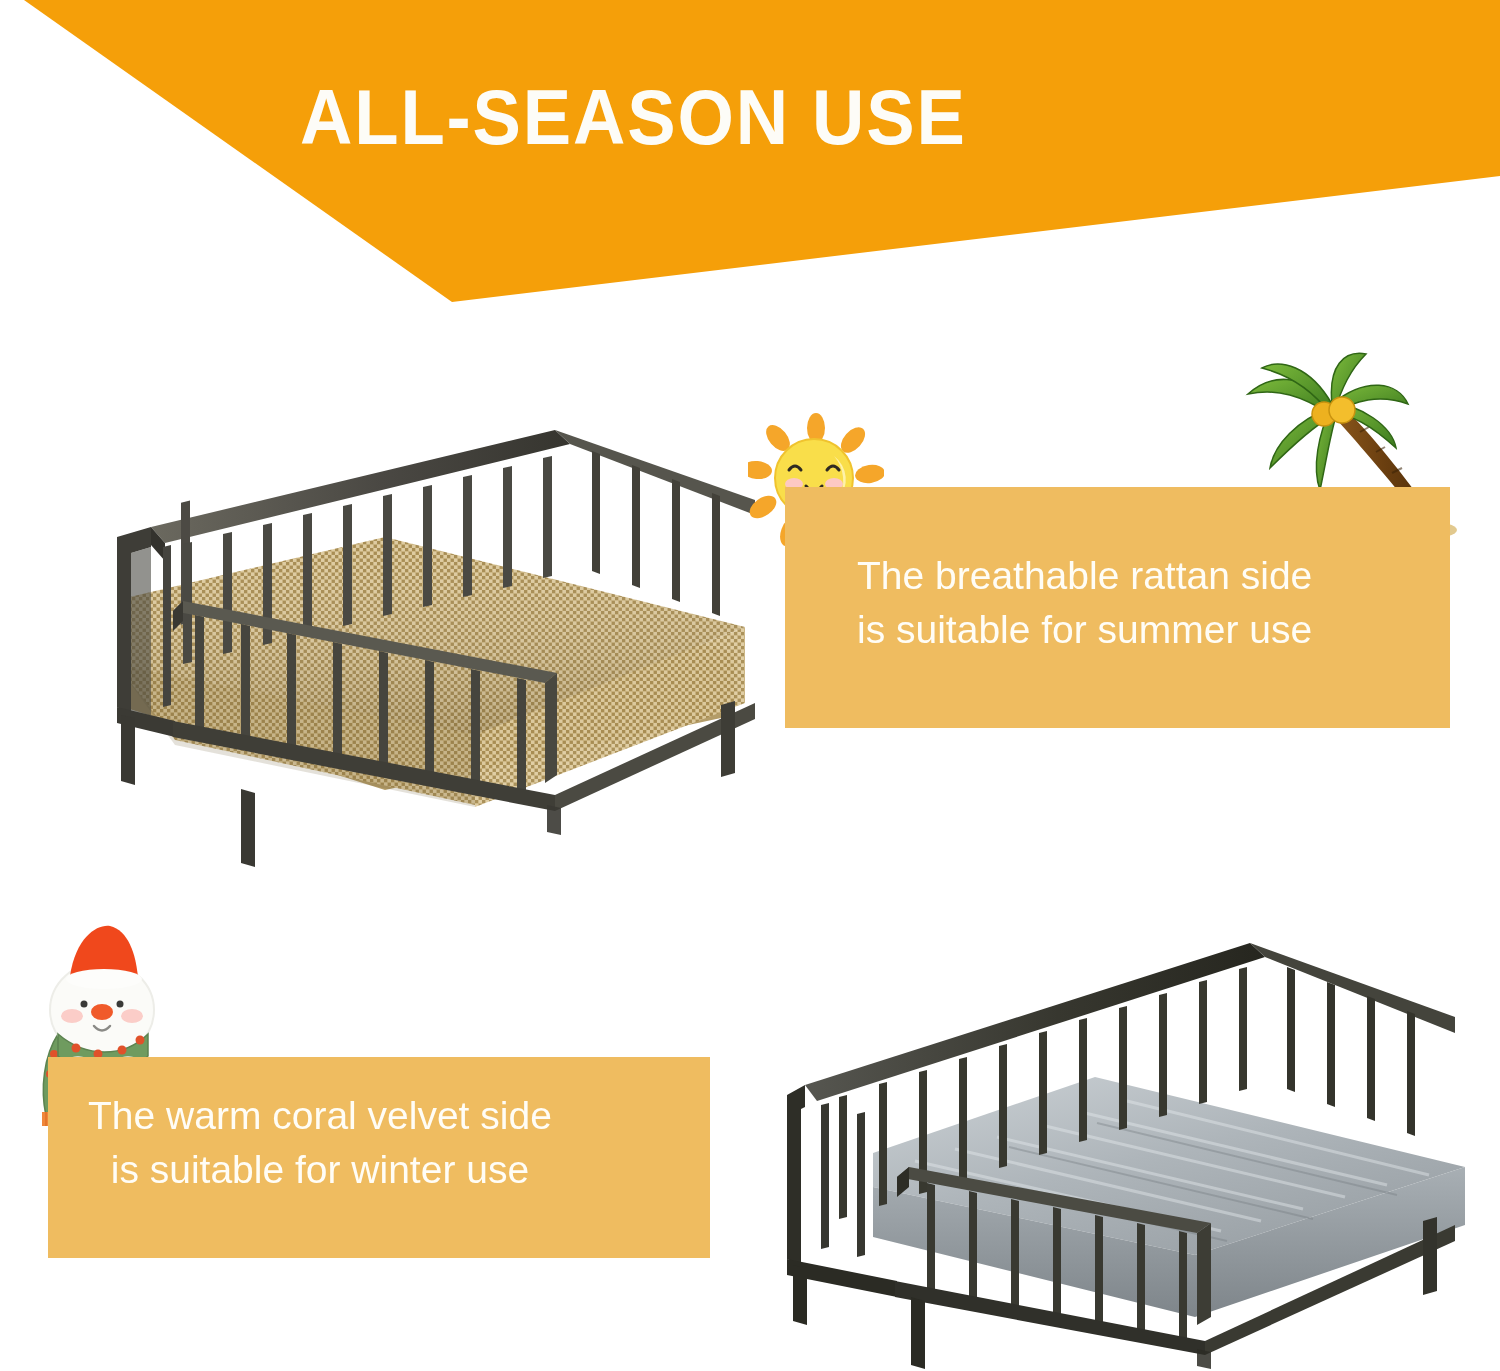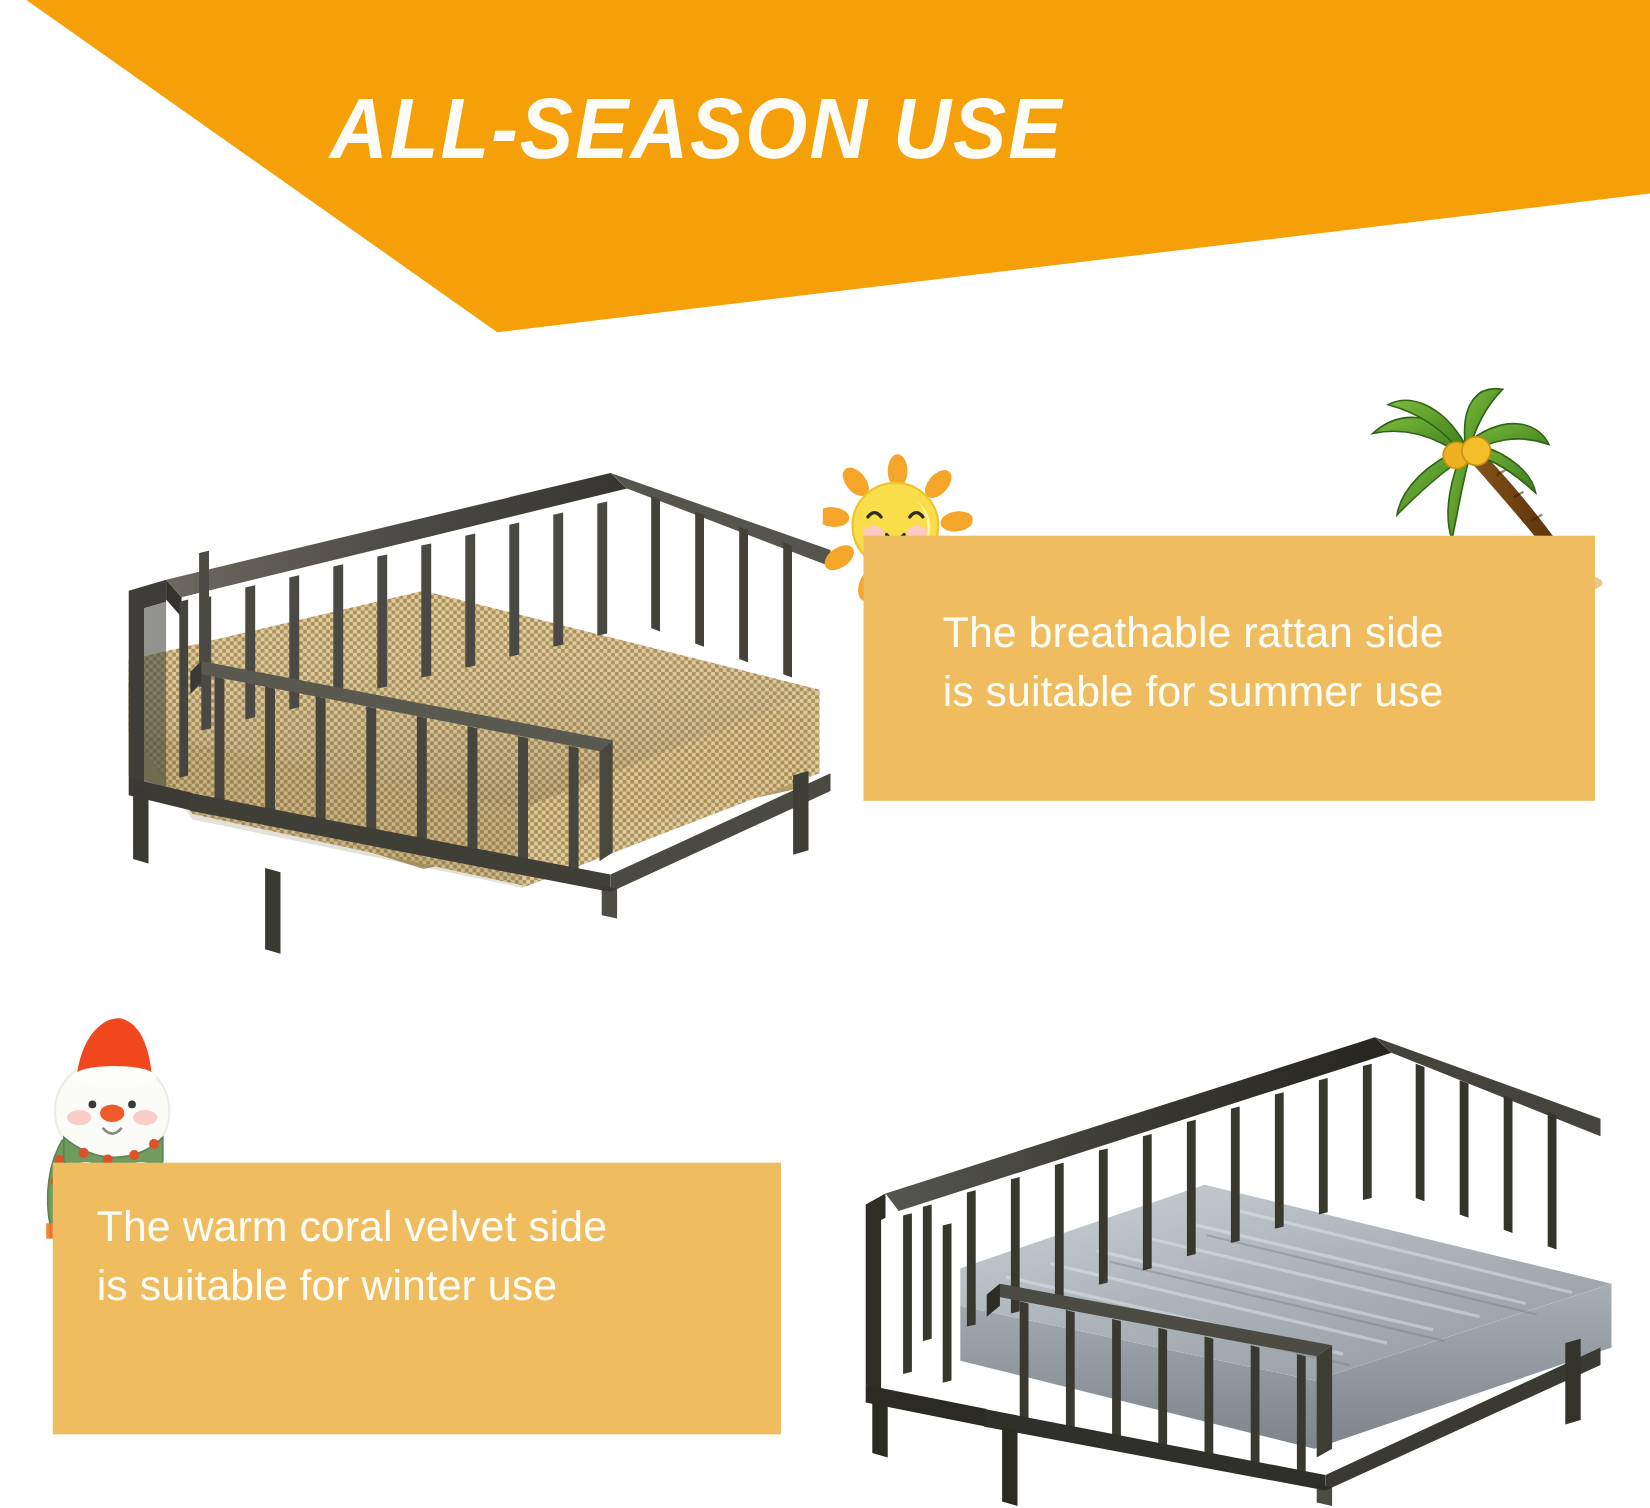--- a/index.html
+++ b/index.html
@@ -6,42 +6,42 @@
   html,body{margin:0;padding:0;}
   body{
     width:1500px;height:1371px;
     background:#ffffff;
     font-family:"Liberation Sans","DejaVu Sans",sans-serif;
     overflow:hidden;position:relative;
   }
   .stage{position:relative;width:1500px;height:1371px;overflow:hidden;}
 
   
-  .banner{position:absolute;left:0;top:0;width:1500px;height:310px;font-style:italic;}
+  .banner{position:absolute;left:0;top:0;width:1500px;height:310px;}
   .banner svg{display:block;}
   .banner-title{
     position:absolute;left:300px;top:72px;
     font-size:78px;font-weight:bold;letter-spacing:2px;
     color:#fdfcf7;white-space:nowrap;
     font-family:"Liberation Sans Narrow","Liberation Sans","DejaVu Sans Condensed",sans-serif;
     transform:scaleX(0.93);transform-origin:left top;
   }
 
   
   .callout{position:absolute;}
   .callout .box{position:absolute;left:0;top:0;width:100%;height:100%;}
   .callout .ctext{
     position:absolute;left:40px;
     color:#fffdf6;font-size:39px;line-height:1.38;
     font-family:"Liberation Sans Narrow","Liberation Sans","DejaVu Sans Condensed",sans-serif;
     white-space:pre-line;
   }
   #summer-callout{left:785px;top:487px;width:665px;height:241px;}
   #summer-callout .ctext{top:62px;margin-left:32px;}
-  #winter-callout{left:48px;top:1057px;width:662px;height:247px;}
+  #winter-callout{left:48px;top:1057px;width:662px;height:201px;text-align:center;}
   #winter-callout .ctext{top:32px;}
 
   
   .deco{position:absolute;}
   #sun-icon{left:748px;top:412px;width:136px;height:136px;}
   #palm-icon{left:1232px;top:352px;width:232px;height:196px;}
   #snowman-icon{left:28px;top:922px;width:148px;height:210px;}
 
   
   .bed{position:absolute;}

